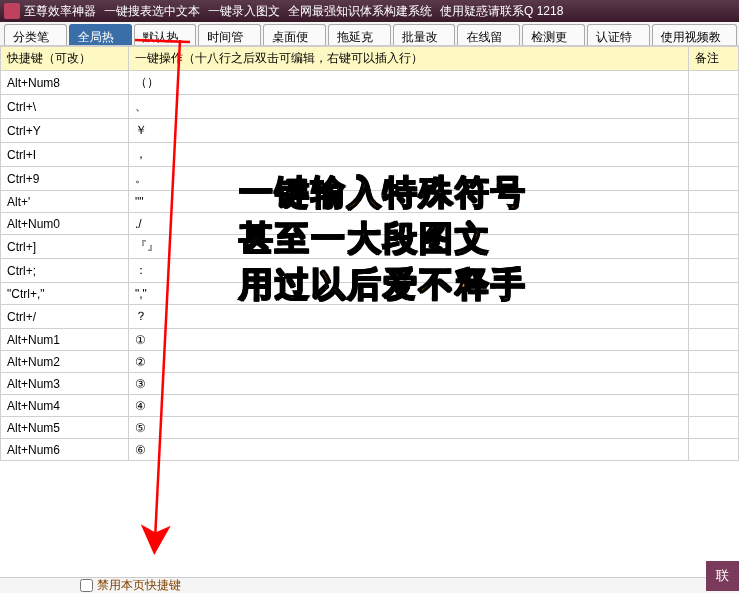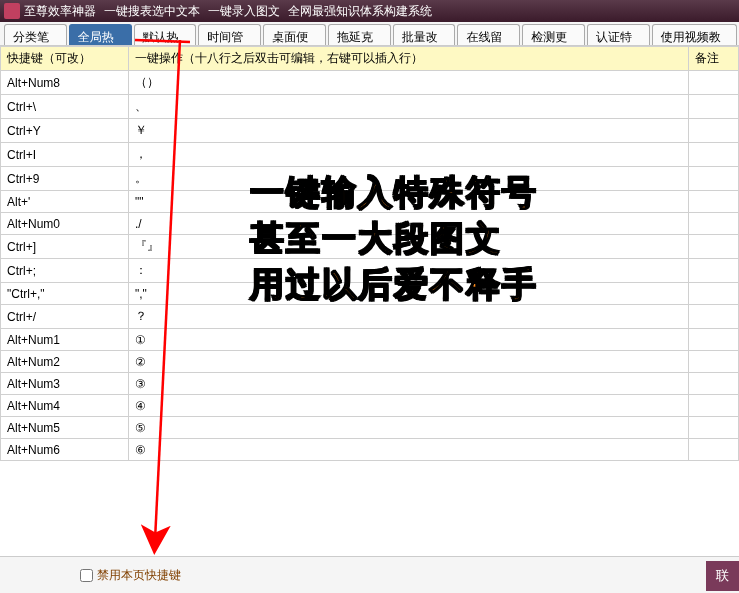--- a/index.html
+++ b/index.html
@@ -10,36 +10,37 @@
 .tabbar { background: #f5f5f5; border-bottom: 1px solid #ccc; height: 24px; display: flex; align-items: stretch; padding-left: 4px; }
 .tab { padding: 4px 8px; border: 1px solid #aaa; border-bottom: none; background: #fafafa; margin-right: 2px; margin-top: 2px; font-size: 12px; cursor: pointer; border-radius: 3px 3px 0 0; }
 .tab.active { background: #3a6ea8; color: #fff; border-color: #3a6ea8; }
 .table-wrap { position: relative; }
 table { width: 100%; border-collapse: collapse; table-layout: fixed; }
 th, td { border: 1px solid #d0d0d0; padding: 3px 6px; font-size: 12px; text-align: left; height: 22px; white-space: nowrap; overflow: hidden; }
 th { background: #fef9c3; font-weight: normal; }
 col.c1 { width: 128px; }
 col.c2 { width: auto; }
 col.c3 { width: 50px; }
-.bottom-bar { position: absolute; bottom: 0; left: 0; right: 0; height: 37px; background: #f5f5f5; border-top: 1px solid #ccc; display: flex; align-items: center; padding: 0 80px; }
+.bottom-bar { position: absolute; bottom: 0; left: 0; right: 0; height: 16px; background: #f5f5f5; border-top: 1px solid #ccc; display: flex; align-items: center; padding: 0 80px; }
 .bottom-bar label { display: flex; align-items: center; gap: 4px; color: #804000; }
 .bottom-btn { position: absolute; right: 0; bottom: 2px; background: #7a3a5a; color: #fff; padding: 6px 10px; border: none; cursor: pointer; }
 .arrow-svg { position: absolute; top: 30px; left: 130px; pointer-events: none; }
-.overlay-text { position: absolute; top: 170px; left: 250px; pointer-events: none; font-family: "KaiTi","楷体","STKaiti",serif; font-size: 34px; font-weight: bold; line-height: 1.35; }
+.overlay-text { position: absolute; top: 170px; left: 239px; pointer-events: none; font-family: "KaiTi","楷体","STKaiti",serif; font-size: 34px; font-weight: bold; line-height: 1.35; }
 .overlay-text div { color: #ff8c1a; -webkit-text-stroke: 1.5px #000; text-shadow: 1px 1px 0 #000, -1px -1px 0 #000, 1px -1px 0 #000, -1px 1px 0 #000; letter-spacing: 2px; }
 </style>
 </head>
 <body>
 
 <div class="menubar">
   <div class="appicon"></div>
   <span>至尊效率神器</span>
   <span>一键搜表选中文本</span>
   <span>一键录入图文</span>
   <span>全网最强知识体系构建系统</span>
+  <span>使用疑惑请联系Q 1218</span>
 </div>
 
 <div class="tabbar" id="tabbar">
     <div class="tab">分类笔记</div>
     <div class="tab active">全局热键</div>
     <div class="tab">默认热键</div>
     <div class="tab">时间管理</div>
     <div class="tab">桌面便笺</div>
     <div class="tab">拖延克星</div>
     <div class="tab">批量改名</div>

